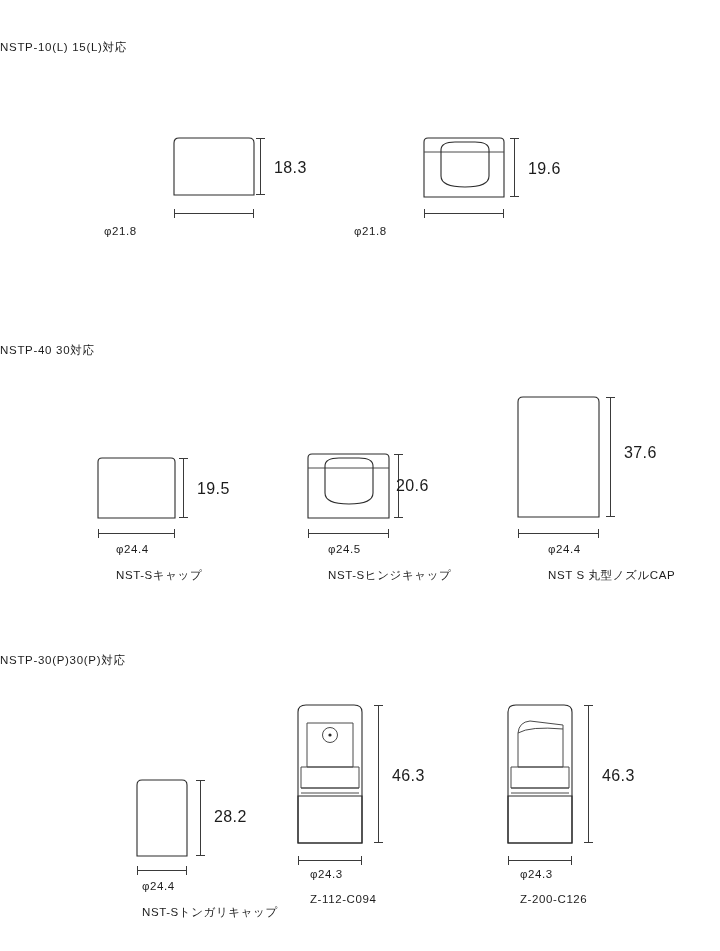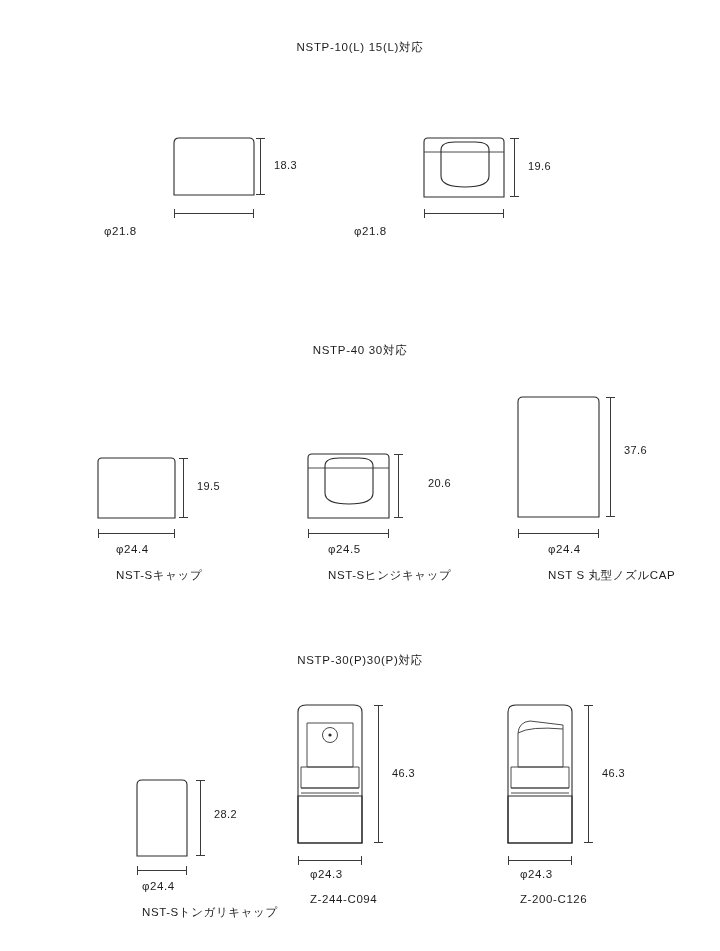--- a/index.html
+++ b/index.html
@@ -14,21 +14,20 @@
     font-family: "Liberation Sans", "DejaVu Sans", sans-serif;
     color: #1a1a1a;
     overflow: hidden;
   }
 
   
   .section-title {
     position: absolute;
     width: 100%;
     left: 0;
-    text-align: center;
     font-size: 11.5px;
     letter-spacing: 0.7px;
     color: #1c1c1c;
     white-space: nowrap;
   }
 
   
   .item {
     position: absolute;
   }
@@ -77,21 +76,21 @@
     top: -4px;
     width: 1px;
     height: 9px;
     background: #3a3a3a;
   }
   .dim-h::before { left: 0; }
   .dim-h::after  { right: 0; }
 
   .dim-text {
     position: absolute;
-    font-size: 11px;
+    font-size: 16px;
     letter-spacing: 0.4px;
     color: #1c1c1c;
     white-space: nowrap;
   }
 
   svg { display: block; overflow: visible; }
   .ln { fill: none; stroke: #2b2b2b; stroke-width: 1.1; }
   .ln-thin { fill: none; stroke: #4a4a4a; stroke-width: 1; }
 </style>
 </head>
@@ -142,21 +141,21 @@
 
 <div class="item" style="left:240px; top:440px; width:220px; height:145px;">
   <div class="draw-area">
     <svg width="220" height="80" viewBox="0 0 220 80">
       <path class="ln" d="M68,18 Q68,14 72,14 L145,14 Q149,14 149,18 L149,78 L68,78 Z"></path>
       <path class="ln-thin" d="M68,28 L149,28"></path>
       <path class="ln" d="M85,26 Q85,18 99,18 L119,18 Q133,18 133,26 L133,53 Q133,64 109,64 Q85,64 85,53 Z"></path>
     </svg>
   </div>
   <div class="dim-v" style="left:158px; top:14px; height:64px;"></div>
-  <div class="dim-text" style="left:188px; top:37px;">20.6</div>
+  <div class="dim-text" style="left:156px; top:37px;">20.6</div>
   <div class="dim-h" style="left:68px; top:93px; width:81px;"></div>
   <div class="dia-label" style="top:103px; margin-left:-22px;">φ24.5</div>
   <div class="name-label" style="top:128px; margin-left:-22px;">NST-Sヒンジキャップ</div>
 </div>
 
 <div class="item" style="left:460px; top:380px; width:240px; height:205px;">
   <div class="draw-area">
     <svg width="240" height="145" viewBox="0 0 240 145">
       <path class="ln" d="M58,22 Q58,17 63,17 L134,17 Q139,17 139,22 L139,137 L58,137 Z"></path>
     </svg>
@@ -199,21 +198,21 @@
       <path class="ln-thin" d="M51,93 L109,93"></path>
       <path class="ln-thin" d="M51,98 L109,98"></path>
 
       <path class="ln" d="M48,101 L112,101 L112,148 L48,148 Z"></path>
     </svg>
   </div>
   <div class="dim-v" style="left:128px; top:10px; height:138px;"></div>
   <div class="dim-text" style="left:142px; top:72px;">46.3</div>
   <div class="dim-h" style="left:48px; top:165px; width:64px;"></div>
   <div class="dia-label" style="top:173px; margin-left:-50px;">φ24.3</div>
-  <div class="name-label" style="top:198px; margin-left:-50px;">Z-244-C094</div>
+  <div class="name-label" style="top:198px; margin-left:-50px;">Z-112-C094</div>
 </div>
 
 <div class="item" style="left:460px; top:695px; width:220px; height:215px;">
   <div class="draw-area">
     <svg width="220" height="160" viewBox="0 0 220 160">
 
       <path class="ln" d="M48,17 Q48,10 56,10 L104,10 Q112,10 112,17 L112,148 L48,148 Z"></path>
 
       <path class="ln-thin" d="M58,38 Q59,27 70,26 L103,30 L103,72 L58,72 Z"></path>
       <path class="ln-thin" d="M58,38 Q70,31 103,34"></path>

